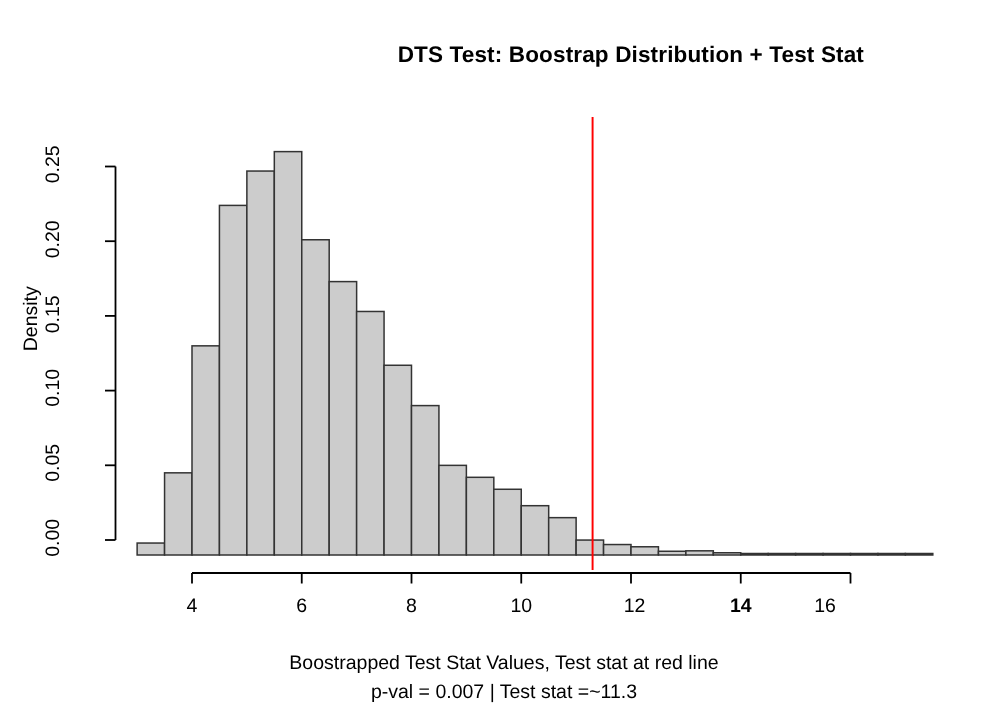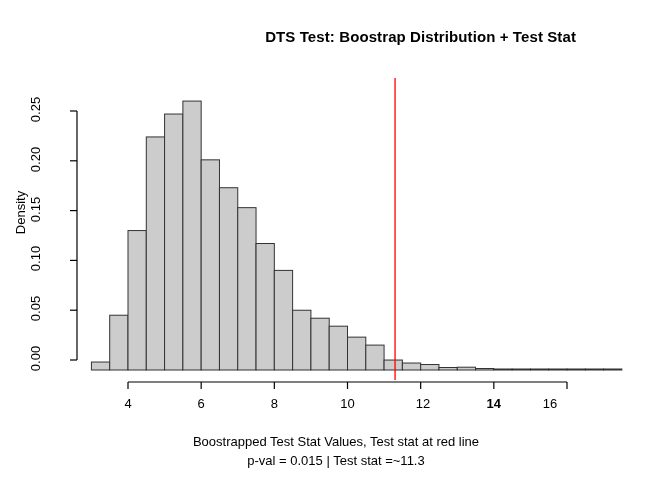--- a/index.html
+++ b/index.html
@@ -111,21 +111,21 @@
         <line x1="567" y1="382" x2="567" y2="389" stroke="#000" stroke-width="1.2"></line>
       </g>
   </g>
   <g id="annots">
       <line x1="395.0583333333334" y1="78" x2="395.0583333333334" y2="380" stroke="#FF0000" stroke-width="1.3"></line>
     </g>
 </svg>
 
 <div class="title">DTS Test: Boostrap Distribution + Test Stat</div>
 <div class="xlab xlab1">Boostrapped Test Stat Values, Test stat at red line</div>
-<div class="xlab xlab2">p-val = 0.015 | Test stat =~11.3</div>
+<div class="xlab xlab2">p-val = 0.007 | Test stat =~11.3</div>
 <div class="ylab">Density</div>
 <div id="xticklabels">
     <div class="tick-x" style="left: 108px;">4</div>
     <div class="tick-x" style="left: 181.167px;">6</div>
     <div class="tick-x" style="left: 254.333px;">8</div>
     <div class="tick-x" style="left: 327.5px;">10</div>
     <div class="tick-x" style="left: 403px;">12</div>
     <div class="tick-x" style="left: 473.833px; font-weight: bold;">14</div>
     <div class="tick-x" style="left: 530px;">16</div>
   </div>

